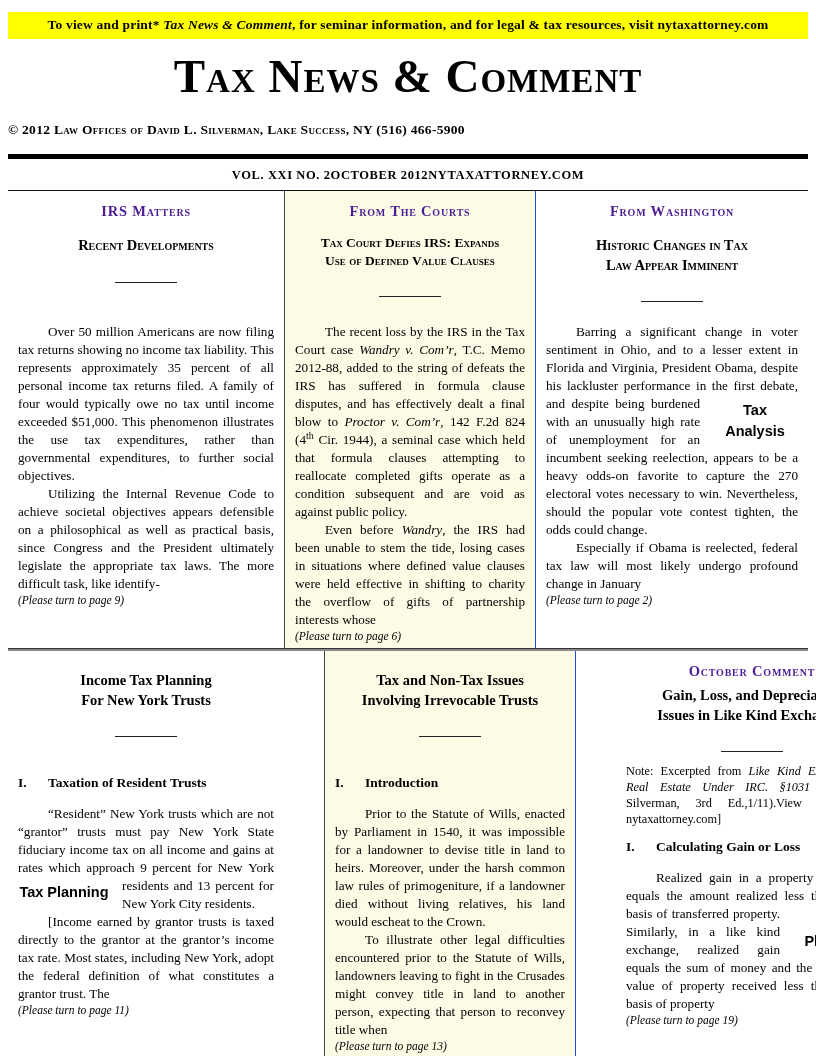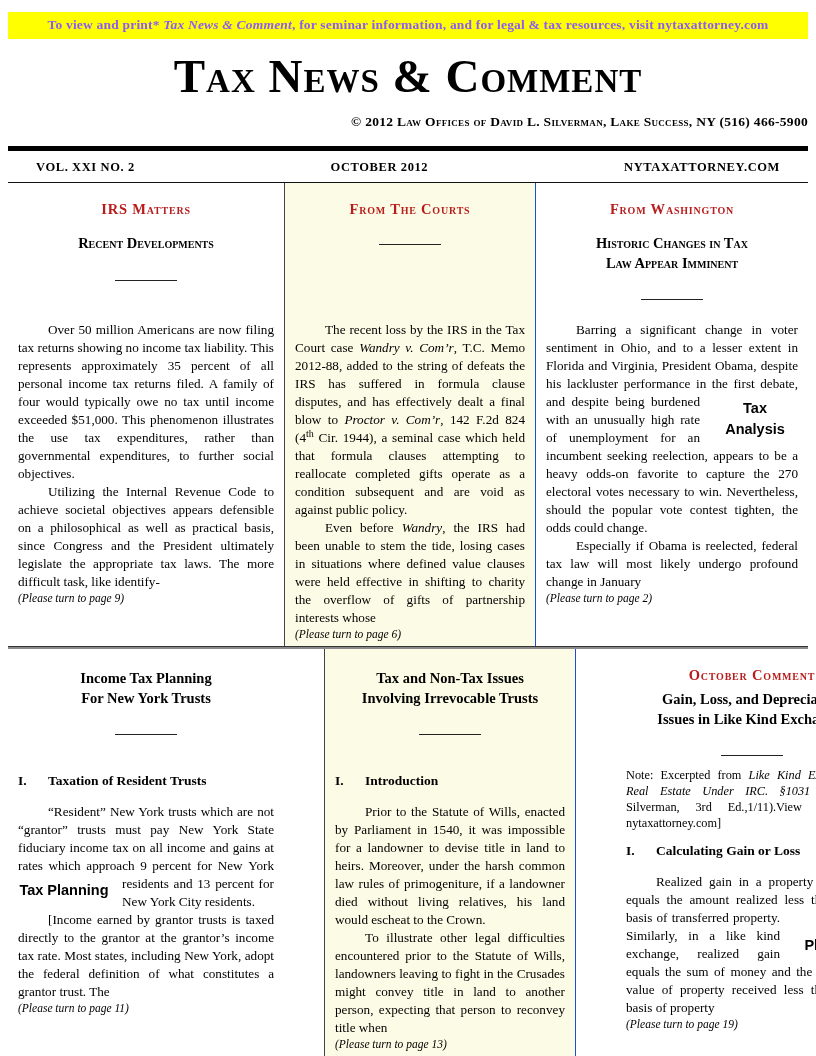--- a/index.html
+++ b/index.html
@@ -4,52 +4,52 @@
 <style>
   * { box-sizing: border-box; }
   html, body { margin: 0; padding: 0; background: #e8e8e8; }
   .page {
     width: 816px; height: 1056px; margin: 0 auto; background: #ffffff;
     font-family: "Liberation Serif", serif; color: #000;
     padding: 12px 8px 0 8px; overflow: hidden; position: relative;
   }
   
   .banner {
-    background: #ffff00; color: #8b5cf6; font-weight: bold;
+    background: #ffff00; color: #000000; font-weight: bold;
     font-size: 13.5px; text-align: center; padding: 5px 2px 6px;
     letter-spacing: 0.2px;
   }
   
   .masthead {
     font-variant: small-caps; font-weight: bold; text-align: center;
     font-size: 47px; letter-spacing: 1px; margin: 14px 0 0; line-height: 1;
   }
   .copyright {
-    font-variant: small-caps; font-weight: bold; text-align: right;
-    font-size: 13.5px; margin-top: 14px; letter-spacing: 0.3px;
+    font-variant: small-caps; font-weight: bold; text-align: left;
+    font-size: 13.5px; margin-top: 22px; letter-spacing: 0.3px;
   }
   .thick-rule { margin-top: 16px; border-top: 3px solid #000; border-bottom: 2px solid #000; height: 5px; }
   .infobar {
-    display: flex; justify-content: space-between; align-items: center;
+    display: flex; justify-content: center; align-items: center;
     font-weight: bold; font-size: 12.5px; padding: 9px 28px 7px 28px;
     letter-spacing: 0.6px;
   }
   .thin-rule { border-top: 1.5px solid #111; }
   .mid-rule { border-top: 1.5px solid #333; border-bottom: 2.5px solid #8a8a8a; height: 3px; }
   
   .columns { display: grid; grid-template-columns: 276px 252px 272px; }
   .columns.top { min-height: 434px; }
   .columns.bottom { min-height: 398px; gap: 40px; }
   .col-mid { background: #fcfce6; border-left: 1px solid #444; border-right: 1px solid #1d4ed8; }
   .article { padding: 8px 10px 6px; }
   .head-block { min-height: 120px; }
   .head-block.short { min-height: 100px; }
   .section-head {
-    color: #b91c1c; font-weight: bold; font-variant: small-caps;
-    text-align: center; font-size: 14.5px; letter-spacing: 0.8px; margin-top: 10px;
+    color: #4c1d95; font-weight: bold; font-variant: small-caps;
+    text-align: center; font-size: 14.5px; letter-spacing: 0.8px; margin-top: 4px;
   }
   .story-title {
     text-align: center; font-weight: bold; font-variant: small-caps;
     font-size: 14.5px; white-space: pre-line; line-height: 1.35; margin-top: 16px;
   }
   .story-title.plain { font-variant: normal; font-size: 14.5px; margin-top: 12px; }
   .courts .story-title { font-size: 13.5px; margin-top: 14px; }
   .title-rule { width: 62px; border: none; border-top: 1.5px solid #222; margin: 26px auto 0; }
   .rn-head { font-weight: bold; font-size: 13.5px; margin: 4px 0 14px; }
   .rn-head .num { display: inline-block; width: 30px; }
@@ -98,20 +98,22 @@
       <div class="body-text">
         <p>Over 50 million Americans are now filing tax returns showing no income tax liability. This represents approximately 35 percent of all personal income tax returns filed. A family of four would typically owe no tax until income exceeded $51,000. This phenomenon illustrates the use tax expenditures, rather than governmental expenditures, to further social objectives.</p>
         <p>Utilizing the Internal Revenue Code to achieve societal objectives appears defensible on a philosophical as well as practical basis, since Congress and the President ultimately legislate the appropriate tax laws. The more difficult task, like identify-</p>
       </div>
       <div class="continuation">(Please turn to page 9)</div>
     </div>
 
     <div class="article col-mid courts">
       <div class="head-block">
         <div class="section-head">From The Courts</div>
+        <div class="story-title">Tax Court Defies IRS:  Expands
+Use of Defined Value Clauses</div>
         <hr class="title-rule">
       </div>
       <div class="body-text">
         <p>The recent loss by the IRS in the Tax Court case <i>Wandry v. Com’r</i>, T.C. Memo 2012-88, added to the string of defeats the IRS has suffered in formula clause disputes, and has effectively dealt a final blow to <i>Proctor v. Com’r</i>, 142 F.2d 824 (4<sup>th</sup> Cir. 1944), a seminal case which held that formula clauses attempting to reallocate completed gifts operate as a condition subsequent and are void as against public policy.</p>
         <p>Even before <i>Wandry</i>, the IRS had been unable to stem the tide, losing cases in situations where defined value clauses were held effective in shifting to charity the overflow of gifts of partnership interests whose</p>
       </div>
       <div class="continuation">(Please turn to page 6)</div>
     </div>
 
     <div class="article">

